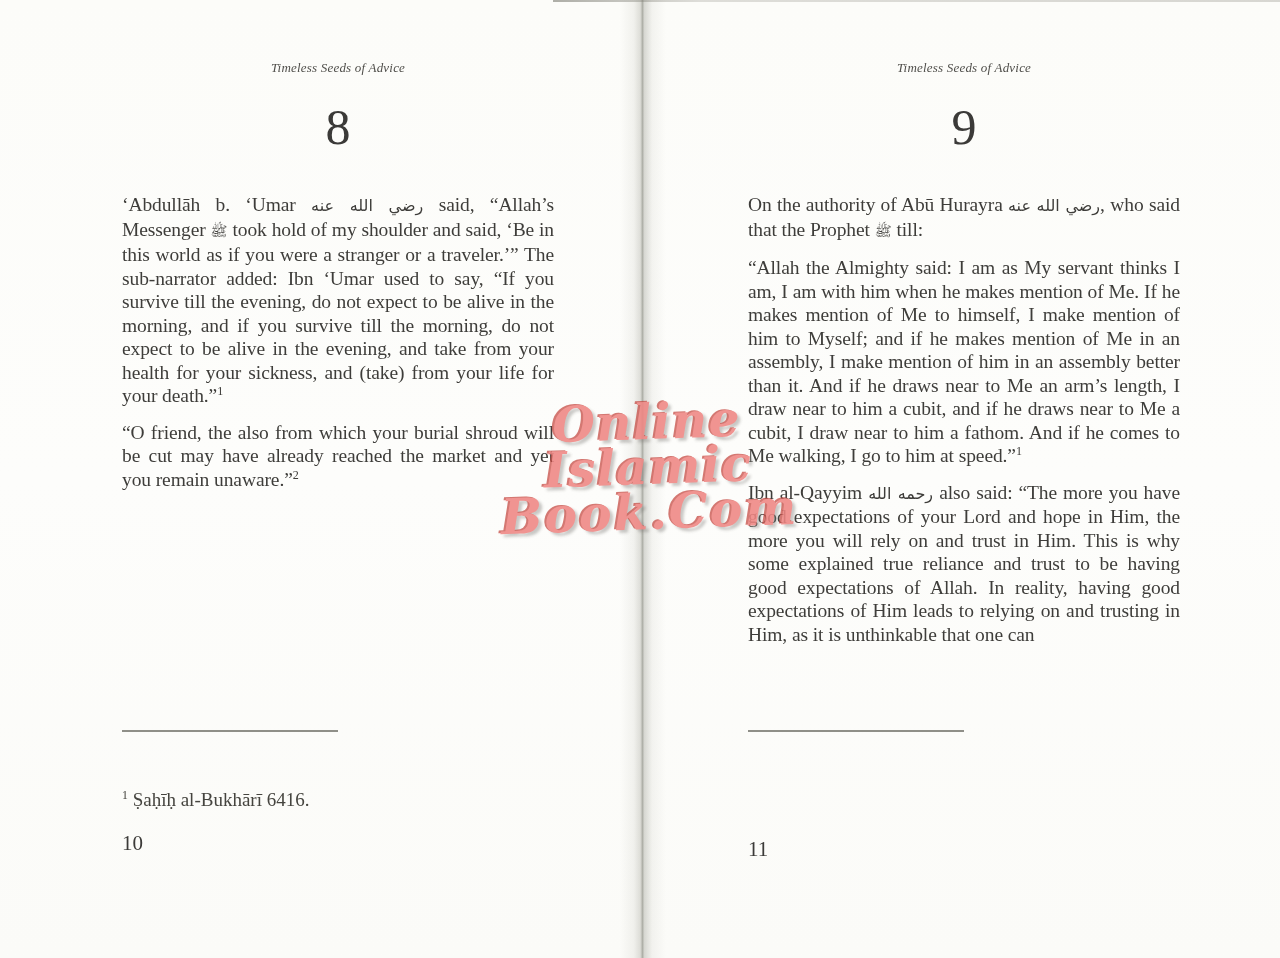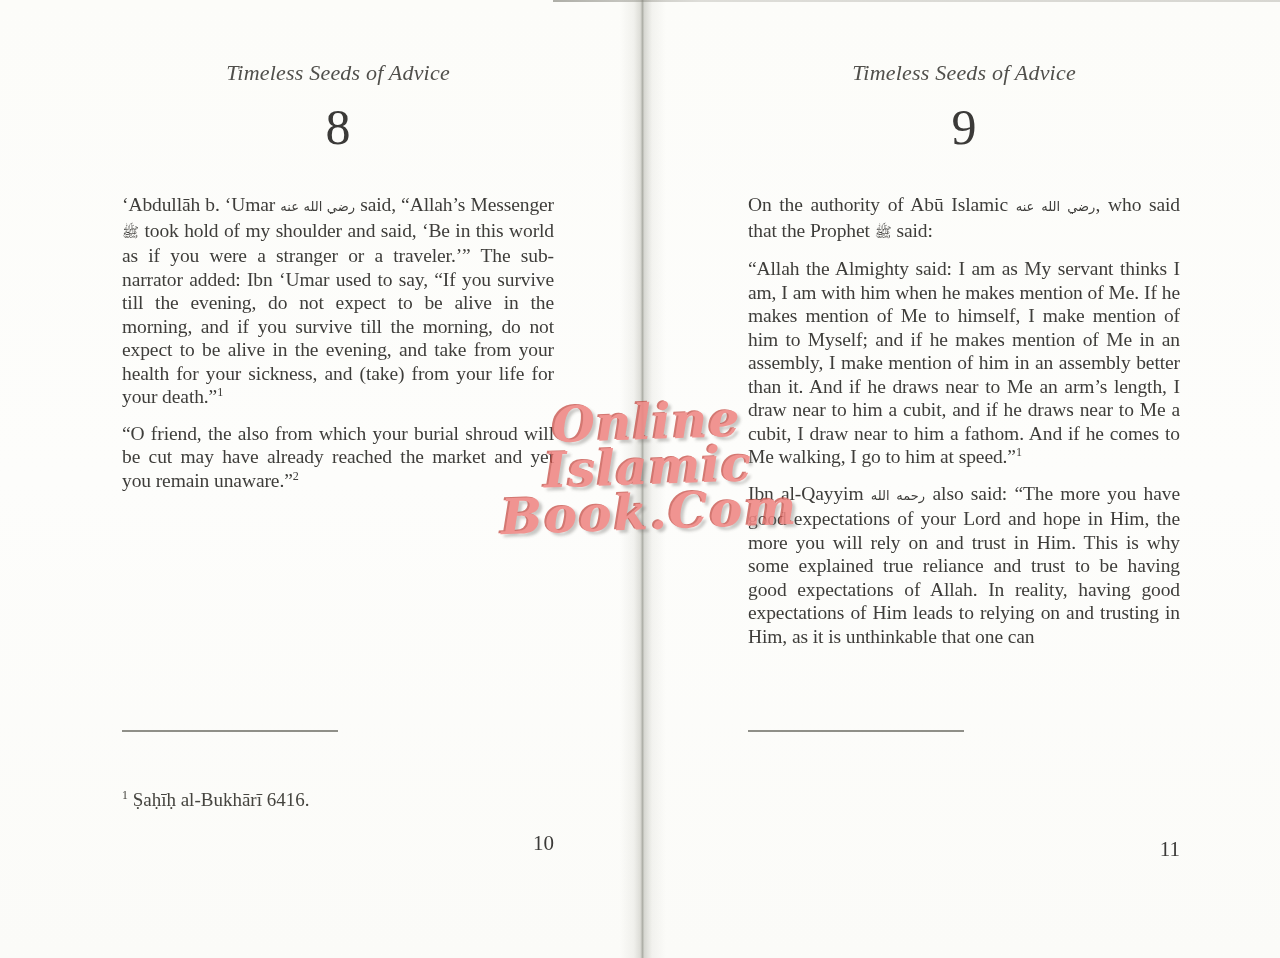--- a/index.html
+++ b/index.html
@@ -50,21 +50,21 @@
   }
   .page.left  { left: 122px; }
   .page.right { left: 748px; }
   .running-header {
     position: absolute;
     top: 5px;
     left: 0;
     width: 100%;
     text-align: center;
     font-style: italic;
-    font-size: 22px;
+    font-size: 13px;
     letter-spacing: 0.2px;
     color: #504f4b;
     font-family: Liberation Serif, serif;
   }
   .chapter-number {
     position: absolute;
     top: 44px;
     left: 0;
     width: 100%;
     text-align: center;
@@ -81,21 +81,21 @@
     line-height: 23.5px;
     letter-spacing: -0.1px;
     text-align: justify;
     color: #3e3d3a;
   }
   .body-text p.para {
     margin: 0 0 13px 0;
   }
   .arabic {
     font-family: "DejaVu Sans", sans-serif;
-    font-size: 13px;
+    font-size: 16px;
     letter-spacing: 0;
     margin-top: 20px;
   }
   .saw {
     font-family: "DejaVu Sans", sans-serif;
     font-size: 14px;
     letter-spacing: 0;
   }
   .sup {
     vertical-align: super;
@@ -121,22 +121,22 @@
     text-align: left;
   }
   .page-number {
     position: absolute;
     top: 776px;
     left: 0;
     width: 432px;
     font-size: 21px;
     color: #3b3a38;
   }
-  .page.left  .page-number { text-align: right; }
-  .page.right .page-number { text-align: right; top: 782px; }
+  .page.left  .page-number { text-align: left; }
+  .page.right .page-number { text-align: left; top: 782px; }
   
   .watermark {
     position: absolute;
     left: 488px;
     top: 400px;
     width: 320px;
     text-align: center;
     transform: rotate(-2deg);
     font-family: "DejaVu Serif", serif;
     font-style: italic;
@@ -170,21 +170,21 @@
     <div class="footnotes">
         <div class="footnote"><span class="sup">1</span> Ṣaḥīḥ al-Bukhārī 6416.</div>
       </div>
     <div class="page-number">10</div>
   </div>
 
   <div class="page right">
     <div class="running-header">Timeless Seeds of Advice</div>
     <div class="chapter-number">9</div>
     <div class="body-text">
-        <p class="para"><span>On the authority of Abū Islamic </span><span class="arabic">رضي الله عنه</span><span>, who said that the Prophet </span><span class="saw">ﷺ</span><span> said:</span></p>
+        <p class="para"><span>On the authority of Abū Hurayra </span><span class="arabic">رضي الله عنه</span><span>, who said that the Prophet </span><span class="saw">ﷺ</span><span> till:</span></p>
         <p class="para"><span>“Allah the Almighty said: I am as My servant thinks I am, I am with him when he makes mention of Me. If he makes mention of Me to himself, I make mention of him to Myself; and if he makes mention of Me in an assembly, I make mention of him in an assembly better than it. And if he draws near to Me an arm’s length, I draw near to him a cubit, and if he draws near to Me a cubit, I draw near to him a fathom. And if he comes to Me walking, I go to him at speed.”</span><span class="sup">1</span></p>
         <p class="para"><span>Ibn al-Qayyim </span><span class="arabic">رحمه الله</span><span> also said: “The more you have good expectations of your Lord and hope in Him, the more you will rely on and trust in Him. This is why some explained true reliance and trust to be having good expectations of Allah. In reality, having good expectations of Him leads to relying on and trusting in Him, as it is unthinkable that one can</span></p>
       </div>
     <div class="footnote-sep"></div>
     <div class="page-number">11</div>
   </div>
 
   <div class="watermark" style="color: rgb(239, 134, 131);">
     <div class="wm-line1">Online Islamic</div>
     <div class="wm-line2">Book.Com</div>

